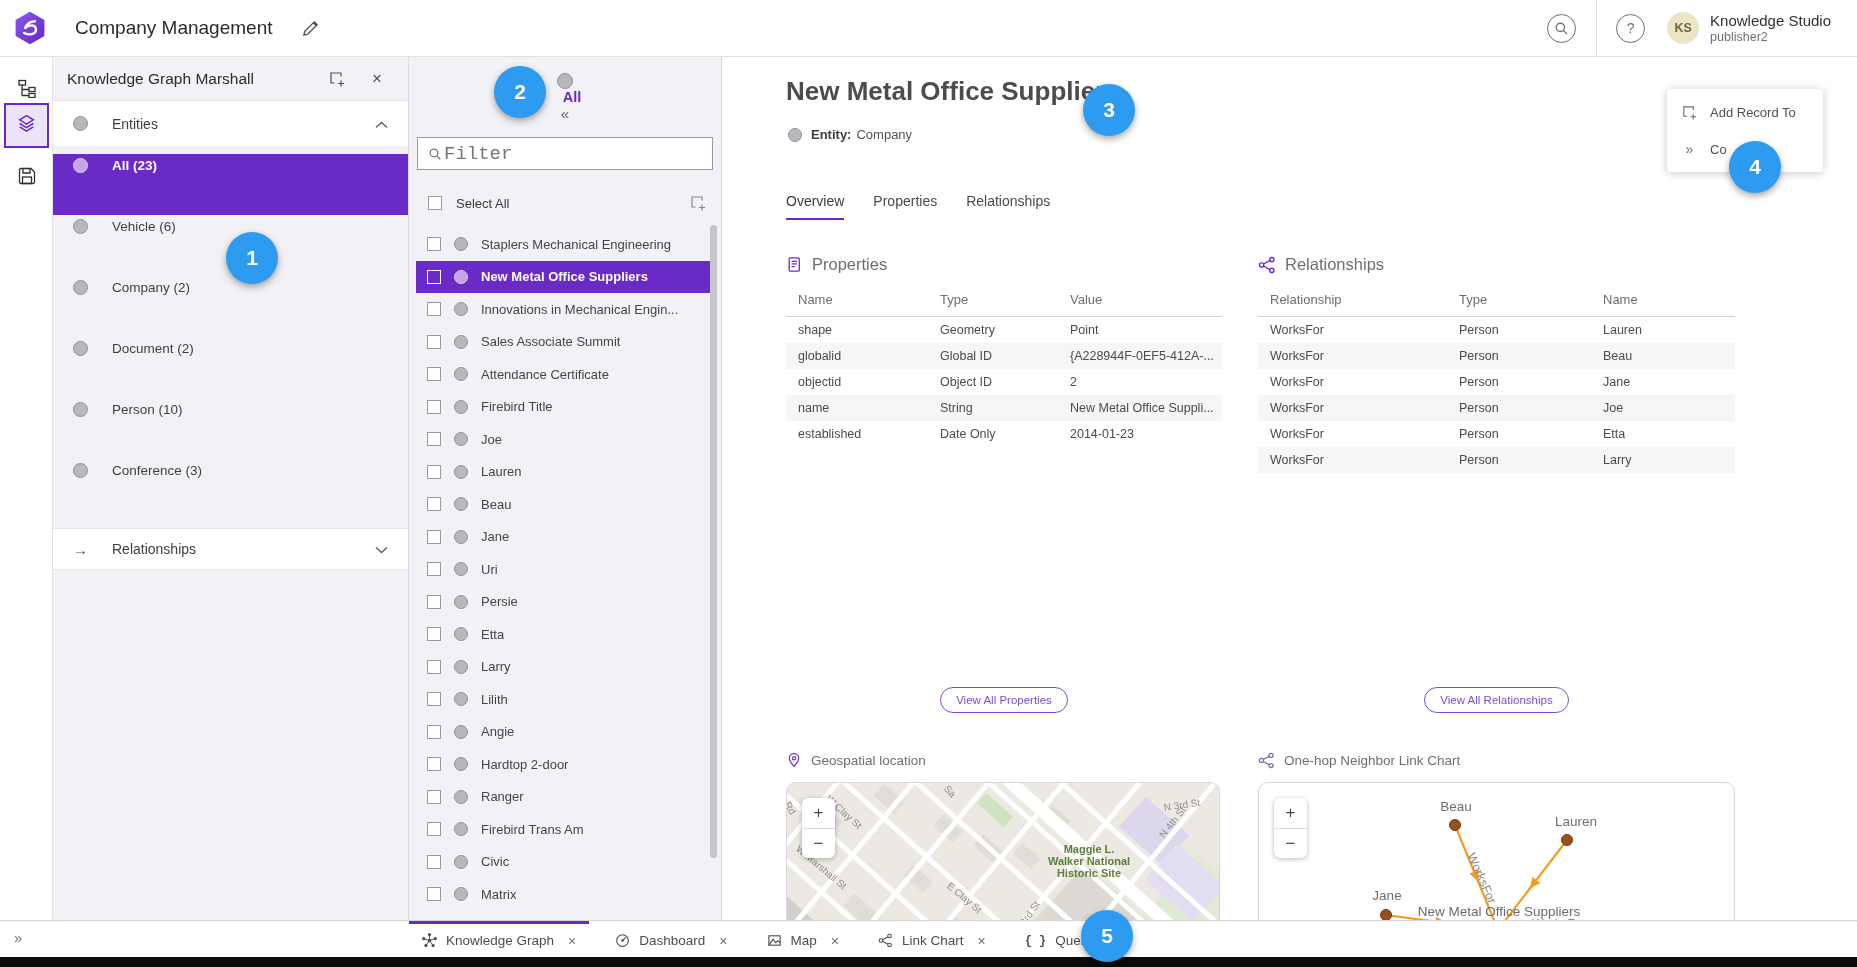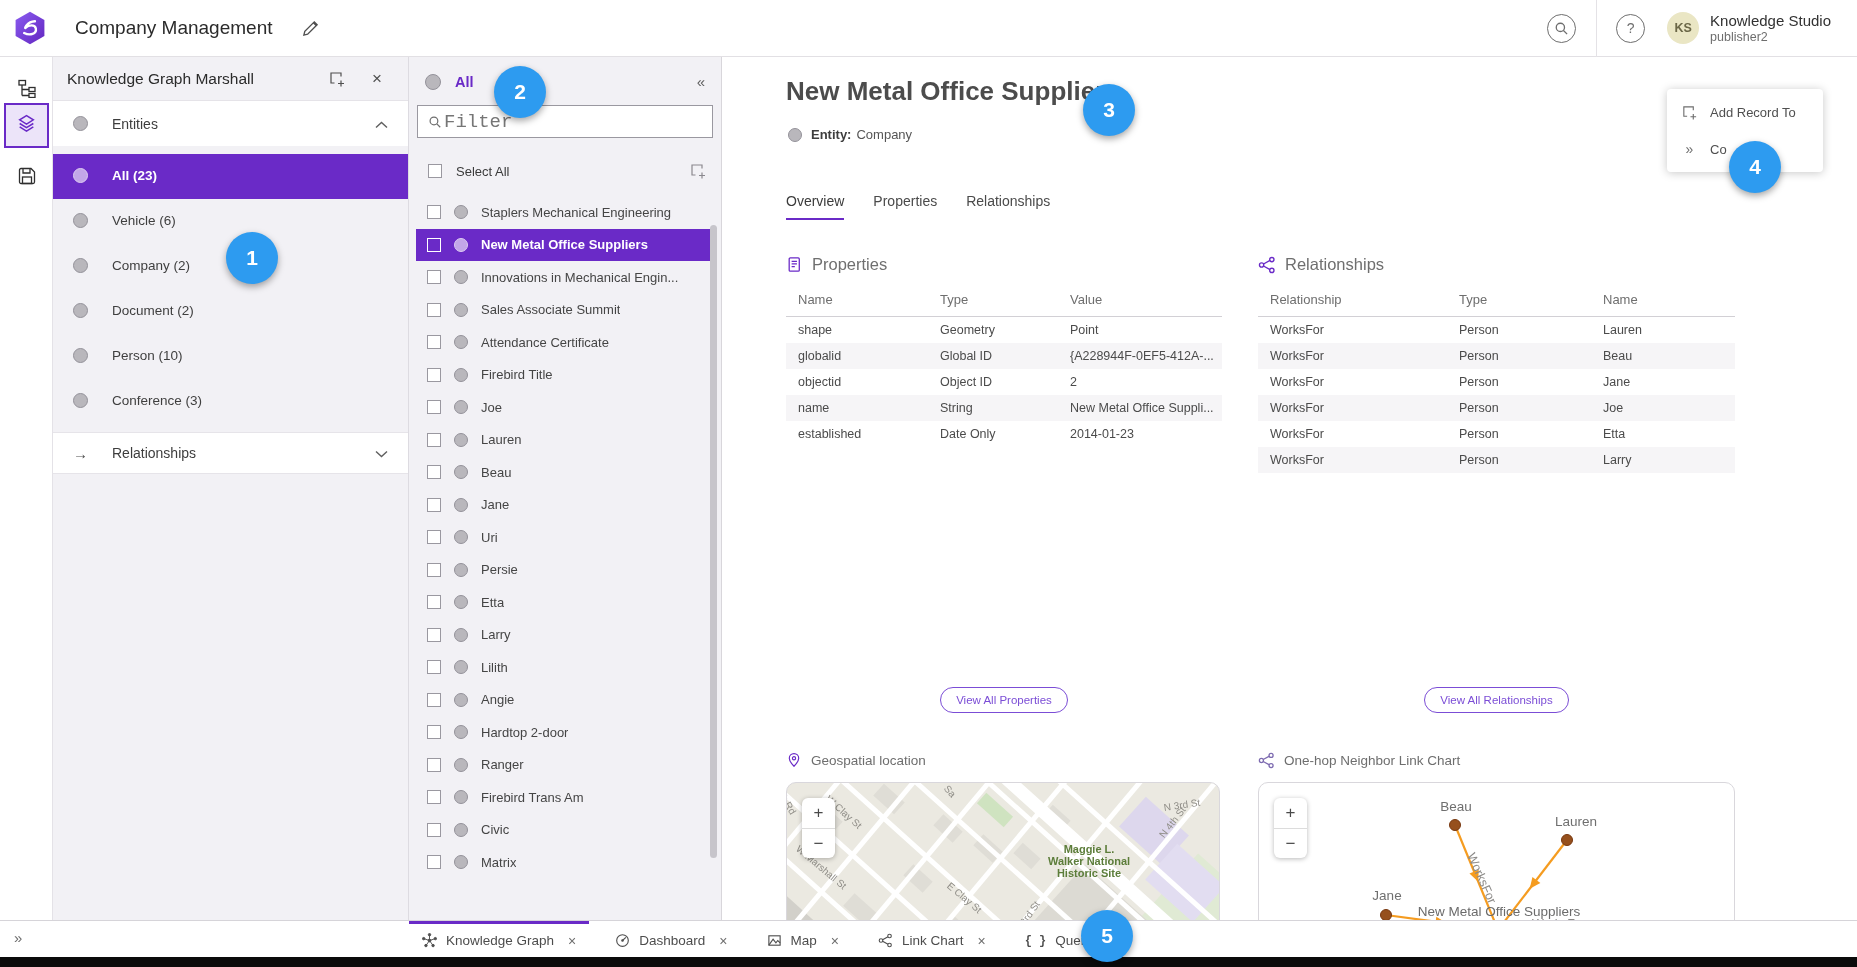--- a/index.html
+++ b/index.html
@@ -39,31 +39,31 @@
   .icon-btn { width:22px; height:22px; display:flex; align-items:center; justify-content:center;
               color:#4f4f4f; cursor:pointer; }
   .cp-header .icon-btn { margin-left:18px; }
   .sec-row { height:45px; background:#fff; display:flex; align-items:center; padding:0 20px; }
   .sec-row .sec-label { margin-left:24px; font-size:14px; color:#3d3d3d; flex:1; }
   .sec-row .chev { color:#5f5f5f; }
   .rel-row { margin-top:8px; border-top:1px solid #e6e4e9; border-bottom:1px solid #e6e4e9; height:42px; }
   .arrow-glyph { font-size:15px; color:#4f4f4f; width:15px; text-align:center; }
   .radio { width:15px; height:15px; border-radius:50%; background:#b9b7bc; border:1px solid #94929a;
            display:inline-block; flex:none; }
-  .ent-row { height:45px; display:flex; align-items:flex-end; padding:16px 20px; cursor:pointer; }
+  .ent-row { height:61px; display:flex; align-items:flex-start; padding:4px 20px; cursor:pointer; }
   .ent-row .ent-label { margin-left:24px; font-size:13.5px; color:#3f3f3f; }
   .ent-row.selected { background:#6a2ac7; }
   .ent-row.selected .ent-label { color:#fff; font-weight:bold; }
   .ent-row.selected .radio { background:#c2a6e8; border-color:#ddcbf2; }
   #entity-list { padding-top:8px; }
 
   
   .list-panel { position:absolute; left:409px; top:57px; width:313px; bottom:47px;
                 background:#f2f1f5; border-right:1px solid #d8d6db; z-index:5; }
-  .lp-header { display:flex; align-items:center; padding:16px 16px 0 16px; }
+  .lp-header { display:flex; align-items:center; padding:16px 16px 0 16px;flex-direction:column; }
   .lp-header .all-label { margin-left:14px; font-size:14.5px; font-weight:600; color:#6a2ac7; flex:1; }
   .collapse-glyph { color:#5f5f5f; font-size:15px; cursor:pointer; }
   .filter-box { margin:15px 8px 0 8px; height:33px; background:#fff; border:1px solid #9a98a0;
                 display:flex; align-items:center; padding:0 10px; }
   .filter-box svg { flex:none; }
   .filter-input { border:none; outline:none; flex:1; margin-left:2px; font-size:19px;
                   font-family:Liberation Mono, monospace; color:#3f3f3f; background:transparent; }
   .filter-input::placeholder { color:#767676; }
   .select-row { margin-top:22px; display:flex; align-items:center; padding:0 12px 0 19px; }
   .checkbox { width:14px; height:14px; border:1px solid #9a98a0; background:#fff; display:inline-block; flex:none; }

